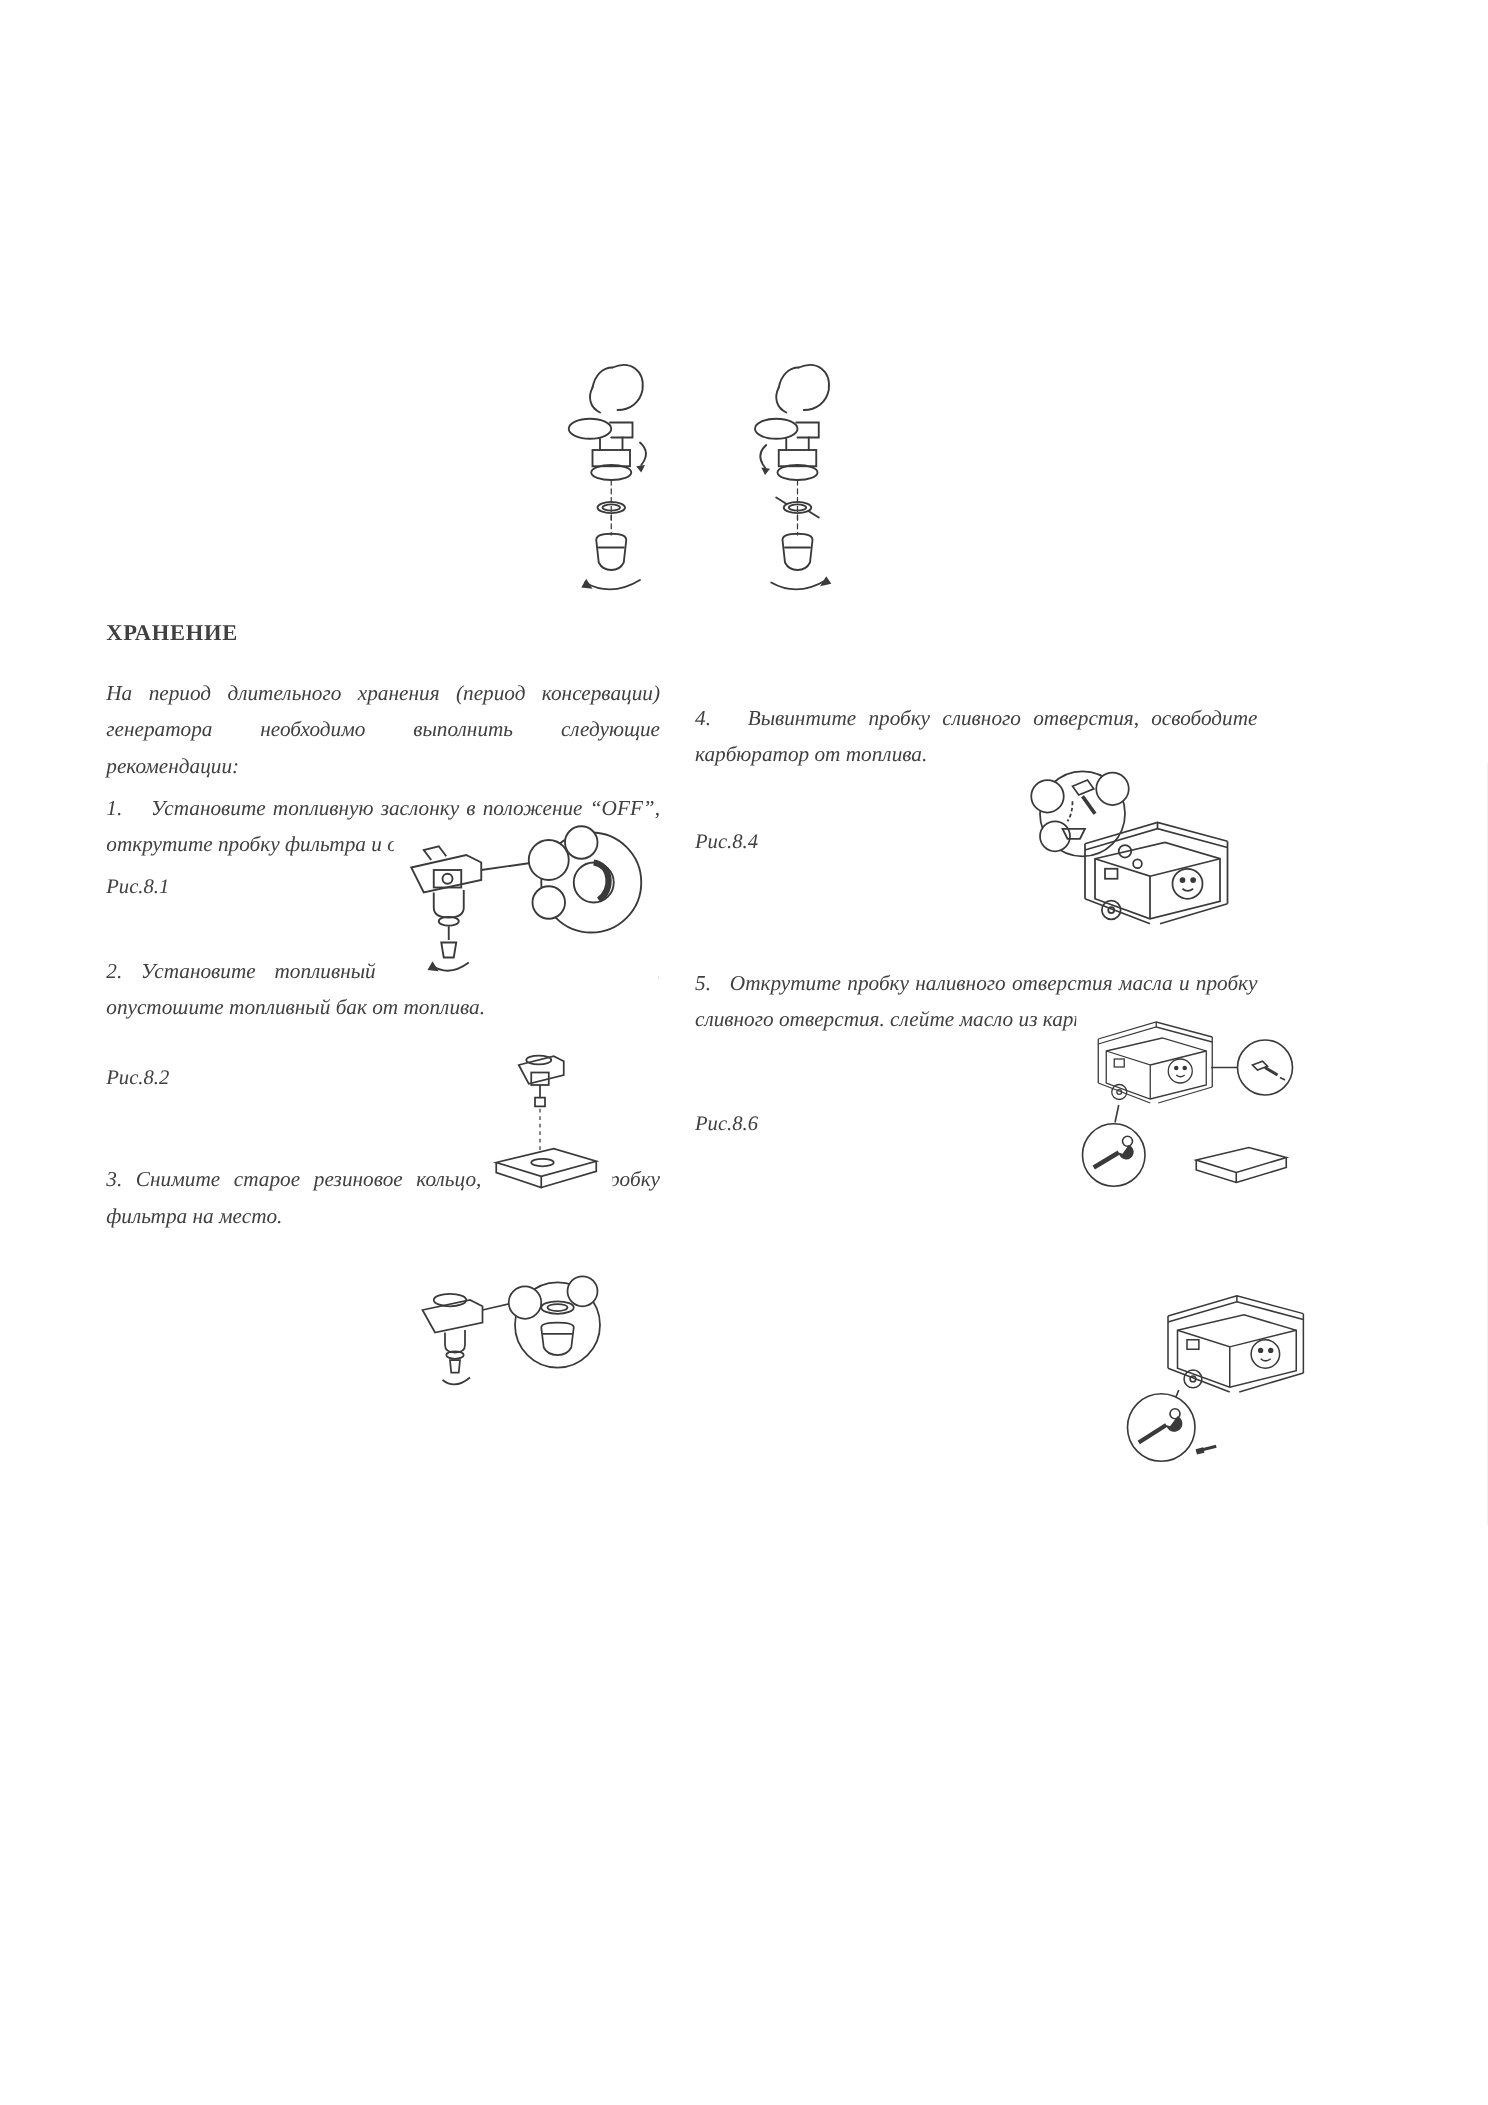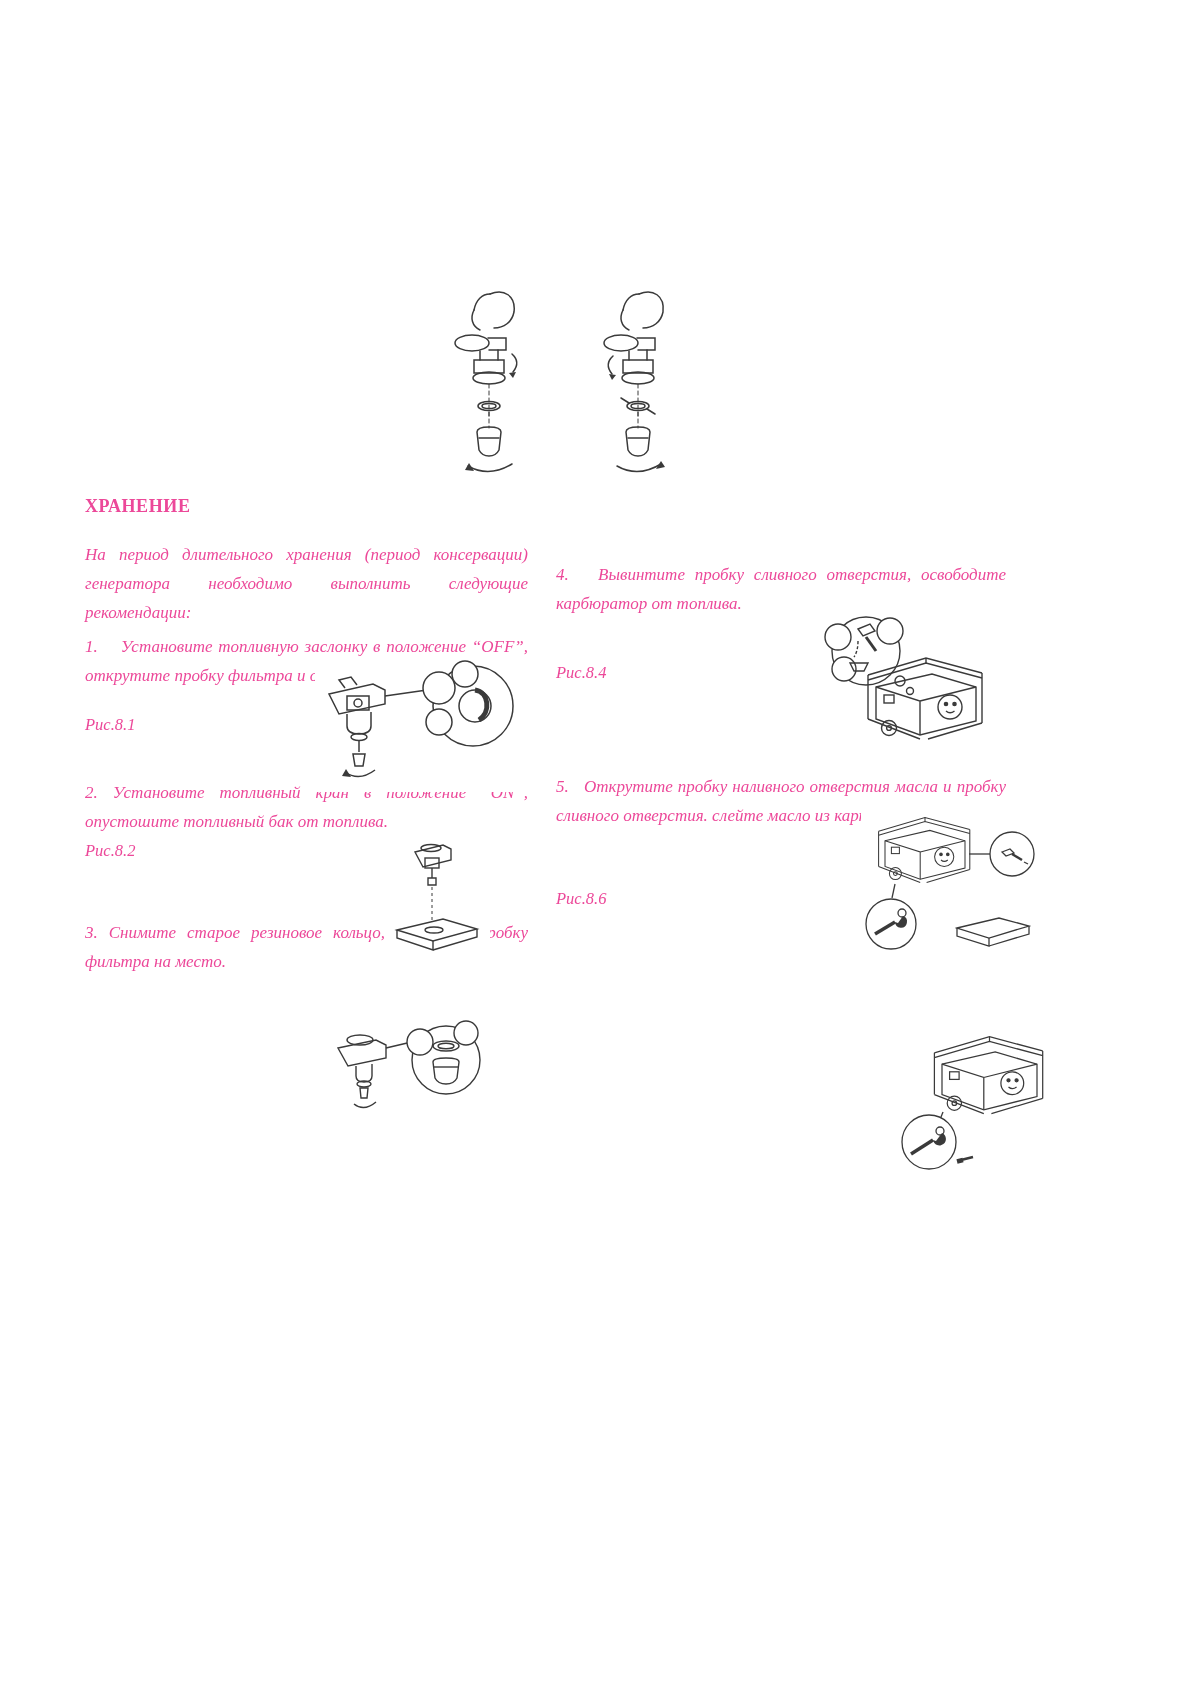--- a/index.html
+++ b/index.html
@@ -3,21 +3,21 @@
 <meta charset="utf-8">
 <style>
   html, body { margin: 0; padding: 0; background: #e8e8e8; }
   .page {
     position: relative;
     width: 1190px;
     height: 1684px;
     margin: 0 auto;
     background: #ffffff;
     font-family: "Liberation Serif", "DejaVu Serif", serif;
-    color: #ec4899;
+    color: #404040;
     overflow: hidden;
   }
   .heading {
     position: absolute;
     left: 85px; top: 496px;
     font-size: 18px;
     font-weight: bold;
     letter-spacing: 0.6px;
   }
   .col {
@@ -93,23 +93,23 @@
         </g>
       </svg>
     </div>
   </div>
 
   <div class="heading">ХРАНЕНИЕ</div>
 
   <div class="col col-left">
     <p>На период длительного хранения (период консервации) генератора необходимо выполнить следующие рекомендации:</p>
     <p style="margin-top:5px">1.&nbsp;&nbsp;&nbsp;&nbsp;Установите топливную заслонку в положение “OFF”, открутите пробку фильтра и освободите его от топлива</p>
-    <p class="caption" style="margin-top:20px">Рис.8.1</p>
+    <p class="caption" style="margin-top:4px">Рис.8.1</p>
     <p style="margin-top:39px">2. Установите топливный кран в положение “ON”, опустошите топливный бак от топлива.</p>
-    <p class="caption" style="">Рис.8.2</p>
+    <p class="caption" style="margin-top:27px">Рис.8.2</p>
     <p style="margin-top:53px">3. Снимите старое резиновое кольцо, вкрутите пробку фильтра на место.</p>
 
     <div class="fig" style="left:230px; top:120px;">
       <svg width="212" height="132" viewBox="0 0 212 132">
         <g fill="none" stroke="#3a3a3a" stroke-width="1.5">
           <path d="M14 34 L58 24 L70 30 L70 44 L24 54 Z"></path>
           <path d="M30 28 l-6 -8 l12 -3 l6 8"></path>
           <rect x="32" y="36" width="22" height="14"></rect>
           <circle cx="43" cy="43" r="4"></circle>
           <path d="M32 54 L32 66 Q32 74 44 74 Q56 74 56 66 L56 52"></path>

